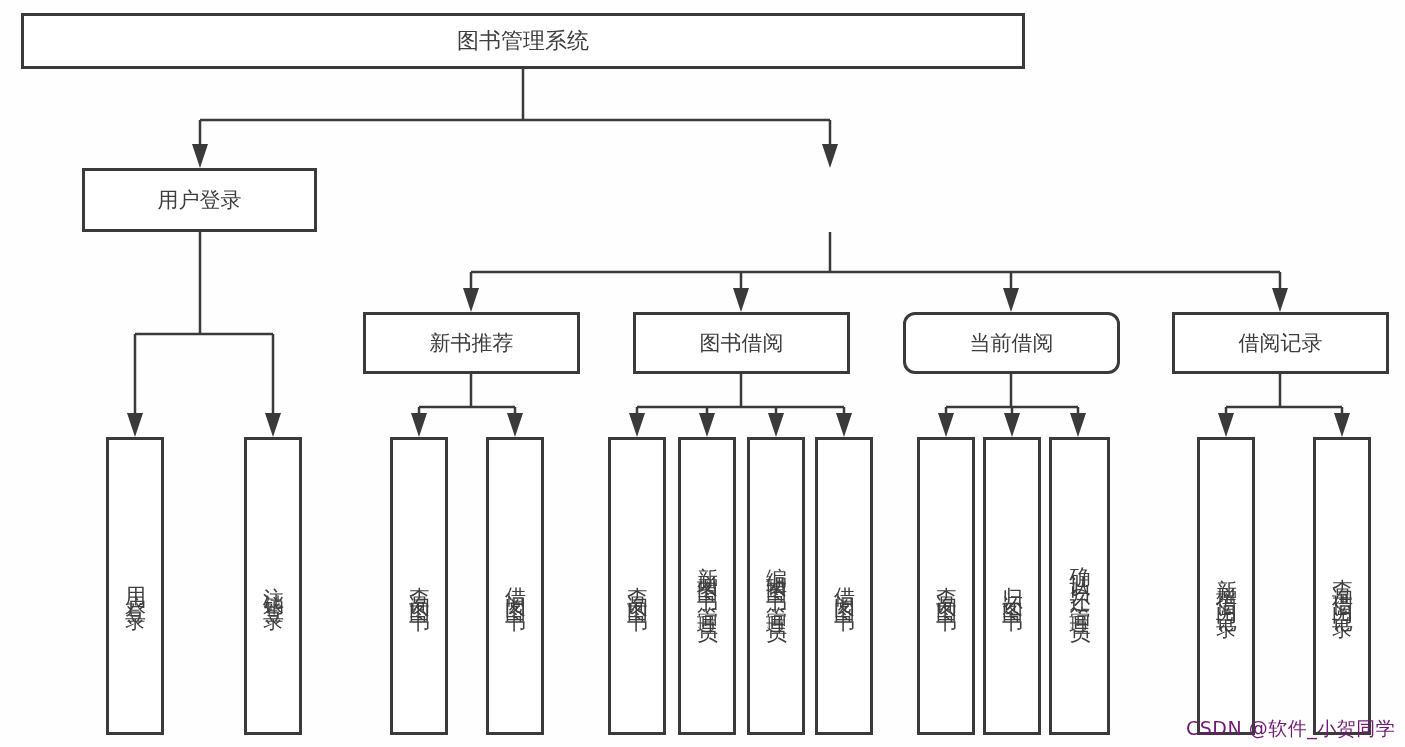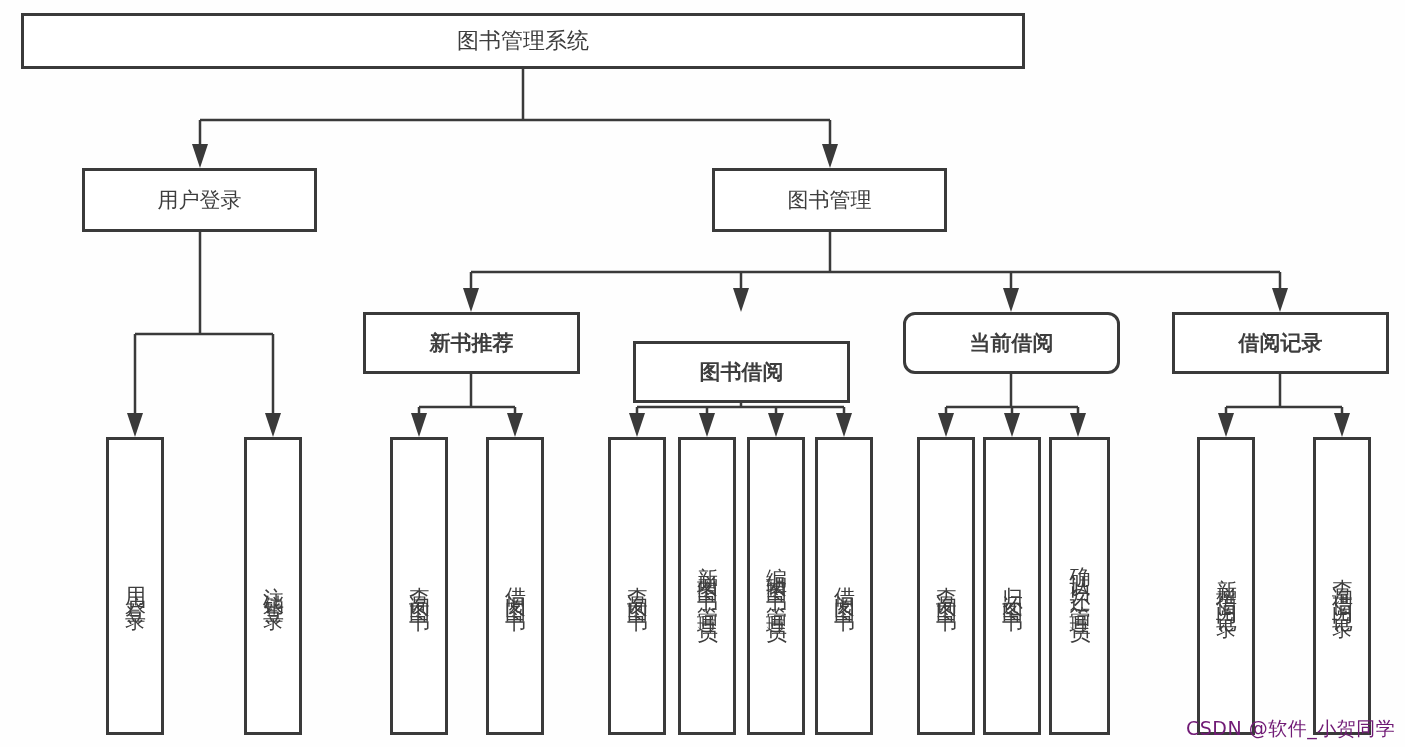--- a/index.html
+++ b/index.html
@@ -8,21 +8,21 @@
     position:relative; width:1405px; height:747px; background:#fefefe; overflow:hidden;
   }
   .lines { position:absolute; left:0; top:0; width:1405px; height:747px; pointer-events:none; }
   .box {
     position:absolute; background:#ffffff; border:3px solid #3a3a3a; box-sizing:border-box;
     display:flex; align-items:center; justify-content:center;
     color:#3d3d3d; text-align:right;
   }
   .root  { left:21px;  top:13px;  width:1004px; height:56px; font-size:22px; }
   .lv2   { top:168px; width:235px; height:64px; font-size:21px; }
-  .lv3   { top:312px; width:217px; height:62px; font-size:21px;font-weight:bold; }
+  .lv3   { top:312px; width:217px; height:62px; font-size:21px; }
   .leaf  { top:437px; width:58px; height:298px; font-size:21px; }
   .leaf .vtext {
     writing-mode: vertical-rl; text-orientation: mixed;
     letter-spacing:8px; line-height:1; 
   }
   .watermark {
     position:absolute; left:1186px; top:716px; font-size:19px; color:#701a75;
     letter-spacing:0.5px; white-space:nowrap; z-index:5;
   }
 </style>
@@ -71,28 +71,25 @@
     </g>
   </svg>
 
   <div class="box root">
     <span>图书管理系统</span>
   </div>
 
   <div class="box lv2" style="left:82px;">
     <span>用户登录</span>
   </div>
-  <div class="box lv2" style="left:712px;">
-    <span>图书管理</span>
-  </div>
 
   <div class="box lv3" style="left:363px;">
     <span>新书推荐</span>
   </div>
-  <div class="box lv3" style="left:633px;margin-top:29px;">
+  <div class="box lv3" style="left:633px;">
     <span>图书借阅</span>
   </div>
   <div class="box lv3" style="left:903px;border-radius:12px;">
     <span>当前借阅</span>
   </div>
   <div class="box lv3" style="left:1172px;">
     <span>借阅记录</span>
   </div>
 
   <div class="box leaf" style="left:106px;">

